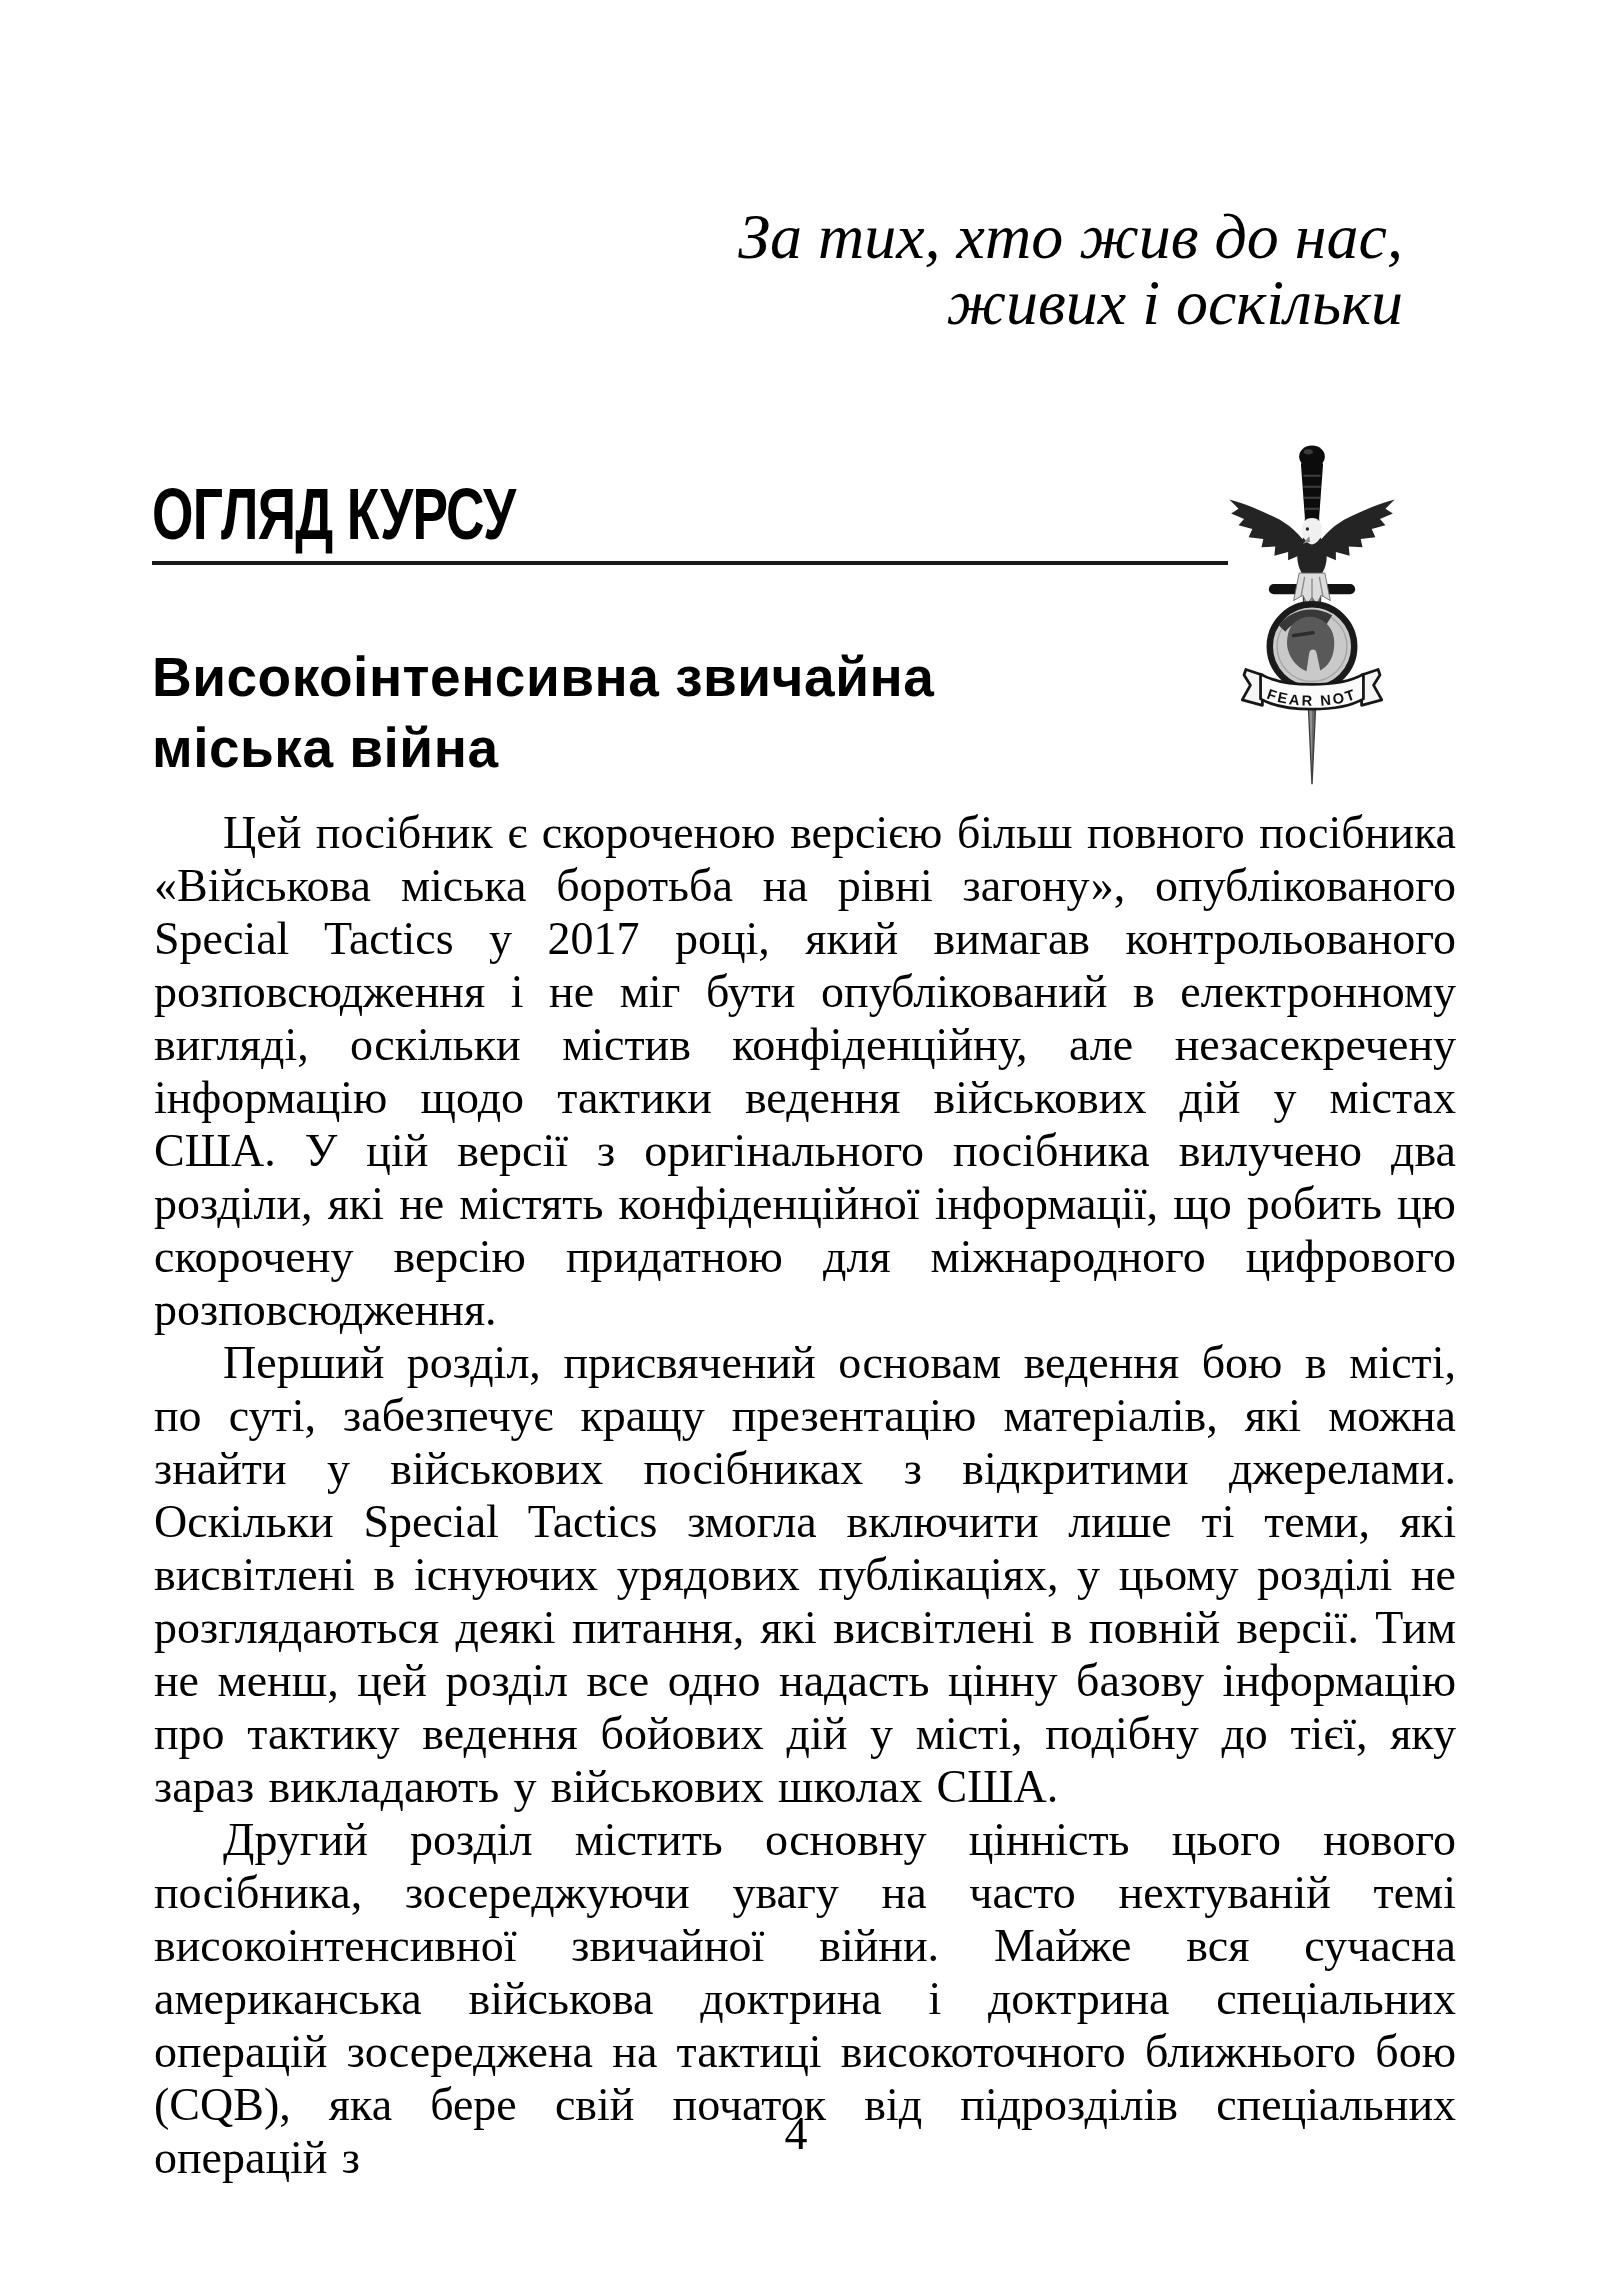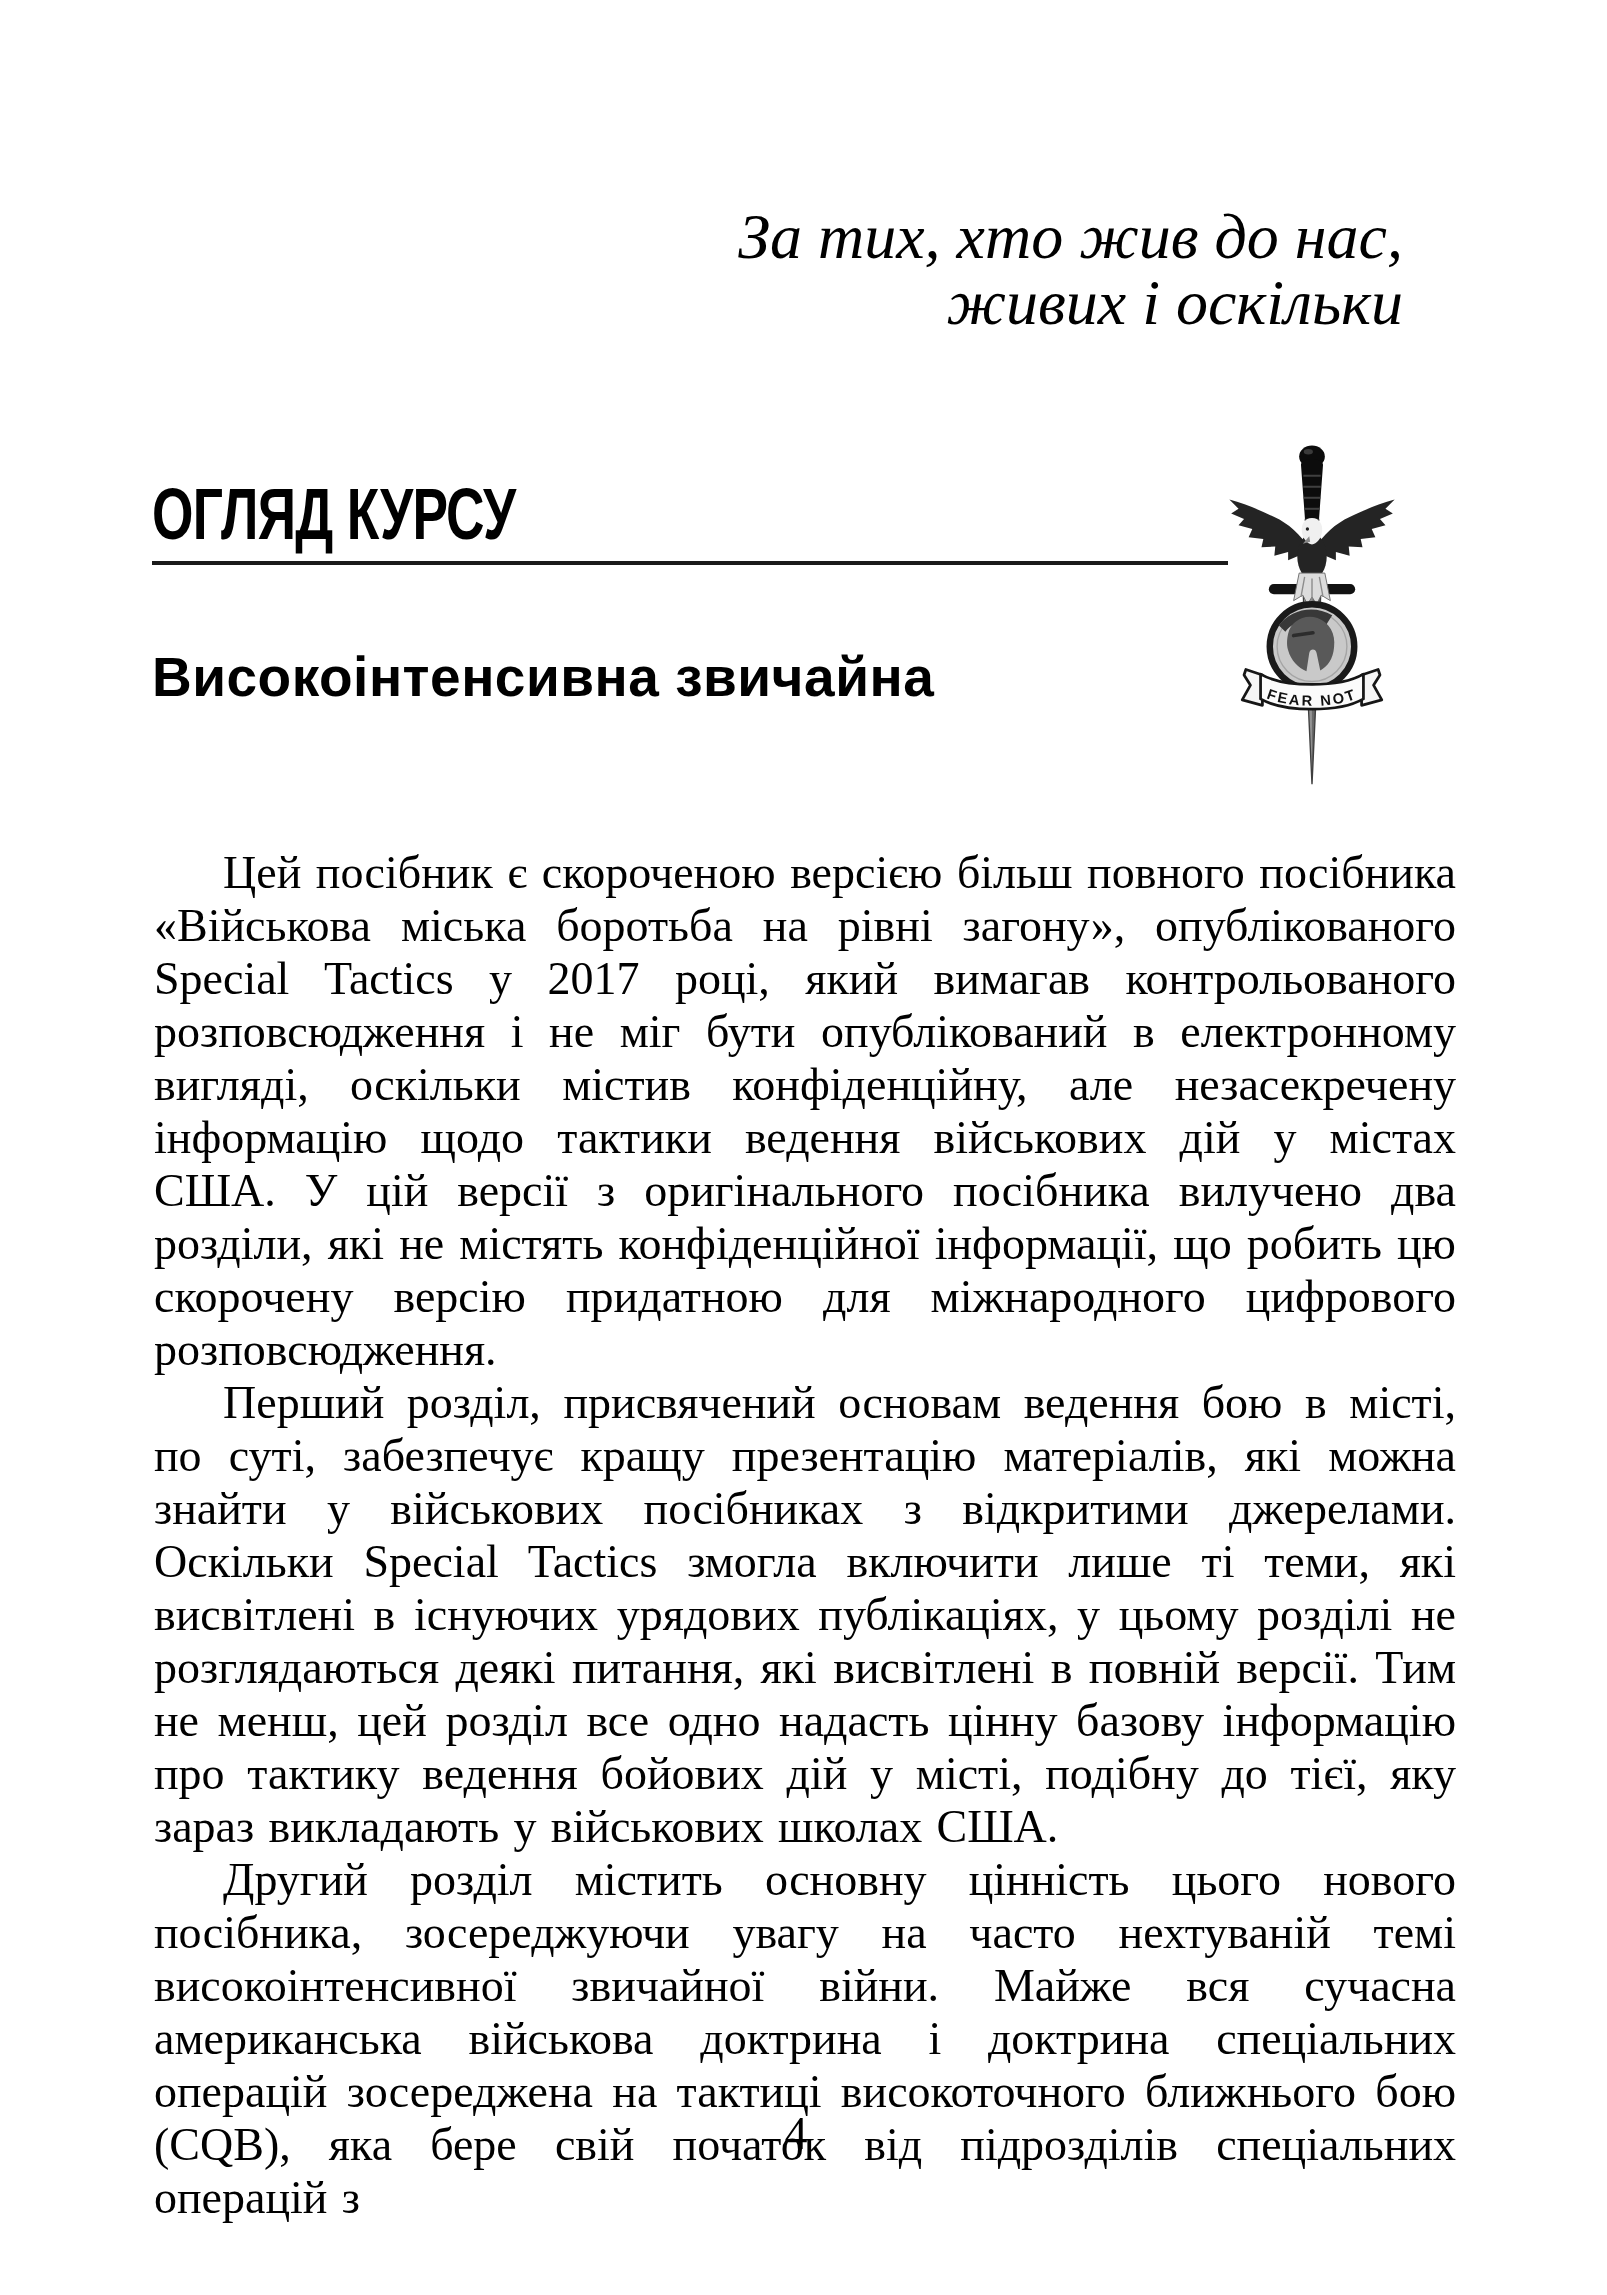--- a/index.html
+++ b/index.html
@@ -70,21 +70,21 @@
     left: 1220px;
     top: 439px;
     width: 184px;
     height: 349px;
   }
 
   
   .body-text {
     position: absolute;
     left: 154px;
-    top: 846px;
+    top: 806px;
     width: 1302px;
     font-size: 46px;
     line-height: 53px;
     text-align: justify;
     word-spacing: 2.8px;
   }
   .body-text p {
     margin: 0;
     text-indent: 69px;
   }
@@ -163,20 +163,21 @@
       <path d="M44,256 C70,271 130,271 156,256 L156,283 C130,298 70,298 44,283 Z" fill="#fbfbfb" stroke="#161616" stroke-width="3" stroke-linejoin="round"></path>
       <path id="mottoPath" d="M46,280 C72,294 128,294 154,280" fill="none"></path>
       <text font-family="Liberation Sans, sans-serif" font-size="16" font-weight="bold" letter-spacing="2.5" fill="#111111">
         <textPath href="#mottoPath" startOffset="50%" text-anchor="middle">FEAR NOT</textPath>
       </text>
     </g>
   </svg>
 
   <div class="subheading">
     <div>Високоінтенсивна звичайна</div>
+    <div>міська війна</div>
   </div>
 
   <div class="body-text">
     <p>Цей посібник є скороченою версією більш повного посібника «Військова міська боротьба на рівні загону», опублікованого Special Tactics у 2017 році, який вимагав контрольованого розповсюдження і не міг бути опублікований в електронному вигляді, оскільки містив конфіденційну, але незасекречену інформацію щодо тактики ведення військових дій у містах США. У цій версії з оригінального посібника вилучено два розділи, які не містять конфіденційної інформації, що робить цю скорочену версію придатною для міжнародного цифрового розповсюдження.</p>
     <p>Перший розділ, присвячений основам ведення бою в місті, по суті, забезпечує кращу презентацію матеріалів, які можна знайти у військових посібниках з відкритими джерелами. Оскільки Special Tactics змогла включити лише ті теми, які висвітлені в існуючих урядових публікаціях, у цьому розділі не розглядаються деякі питання, які висвітлені в повній версії. Тим не менш, цей розділ все одно надасть цінну базову інформацію про тактику ведення бойових дій у місті, подібну до тієї, яку зараз викладають у військових школах США.</p>
     <p>Другий розділ містить основну цінність цього нового посібника, зосереджуючи увагу на часто нехтуваній темі високоінтенсивної звичайної війни. Майже вся сучасна американська військова доктрина і доктрина спеціальних операцій зосереджена на тактиці високоточного ближнього бою (CQB), яка бере свій початок від підрозділів спеціальних операцій з</p>
   </div>
 
   <div class="page-number">4</div>
 

